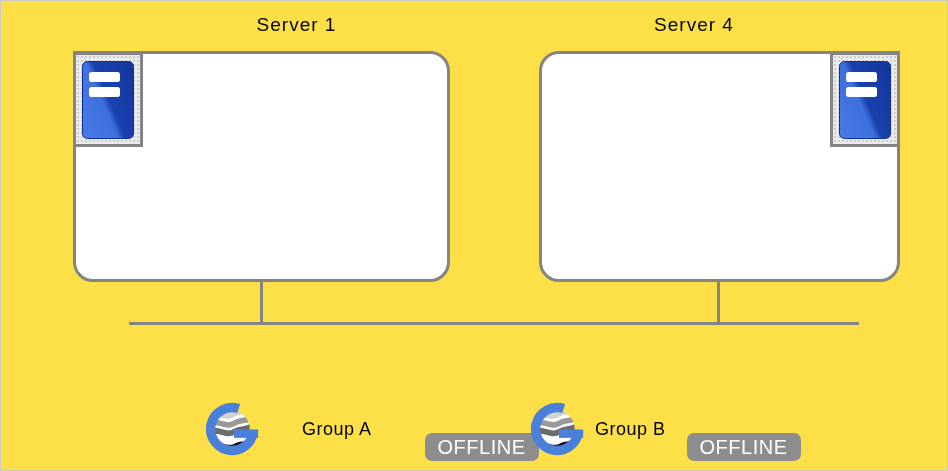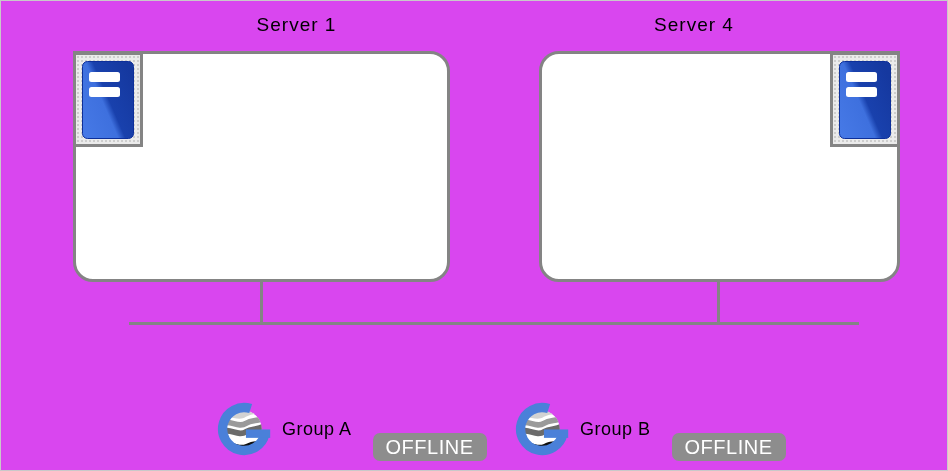--- a/index.html
+++ b/index.html
@@ -1,18 +1,18 @@
 <!DOCTYPE html>
 <html style="--canvas-border: #c9c9c9; --line-gray: #848484; --badge-gray: #8d8d8d; --server-icon-blue-light: #3e70de; --server-icon-blue-dark: #1941ad; --group-icon-blue: #4a80d9;"><head>
 <meta charset="utf-8">
 <style>
   html,body{margin:0;padding:0;background:#fff;}
   .canvas{
     position:relative;width:948px;height:471px;box-sizing:border-box;
-    background:#d946ef;border:1px solid var(--canvas-border,#c9c9c9);
+    background:#fde047;border:1px solid var(--canvas-border,#c9c9c9);
     font-family:"Liberation Sans",sans-serif;overflow:hidden;
   }
   .server-title{
     position:absolute;top:12px;height:24px;line-height:24px;
     font-size:19px;letter-spacing:1px;color:#000;text-align:center;
   }
   .server-title.t1{left:142px;width:307px;}
   .server-title.t2{left:538px;width:310px;}
   .server-box{
     position:absolute;top:50px;height:231px;box-sizing:border-box;
@@ -31,22 +31,22 @@
   .icon-frame.f1{left:72px;}
   .icon-frame.f2{left:829px;}
   .vline{position:absolute;width:3px;background:var(--line-gray,#848484);}
   .v1{left:259px;top:281px;height:41px;}
   .v2{left:716px;top:281px;height:41px;}
   .bus{position:absolute;left:128px;top:321px;width:730px;height:3px;background:var(--line-gray,#848484);}
   .group{
     position:absolute;top:399px;height:58px;
     display:flex;align-items:center;
   }
-  .group.ga{left:216px;}
-  .group.gb{left:514px;}
+  .group.ga{left:204px;gap:32px;}
+  .group.gb{left:529px;}
   .group-icon{width:56px;height:56px;flex:0 0 auto;}
   .group-name{
     font-size:18px;letter-spacing:0.5px;color:#000;
     margin-left:9px;margin-right:21px;white-space:nowrap;
   }
   .badge{
     background:var(--badge-gray,#8d8d8d);color:#fff;
     font-size:20px;letter-spacing:0.5px;line-height:1;
     border-radius:7px;padding:4px 13px;white-space:nowrap;margin-top:36px;
   }

